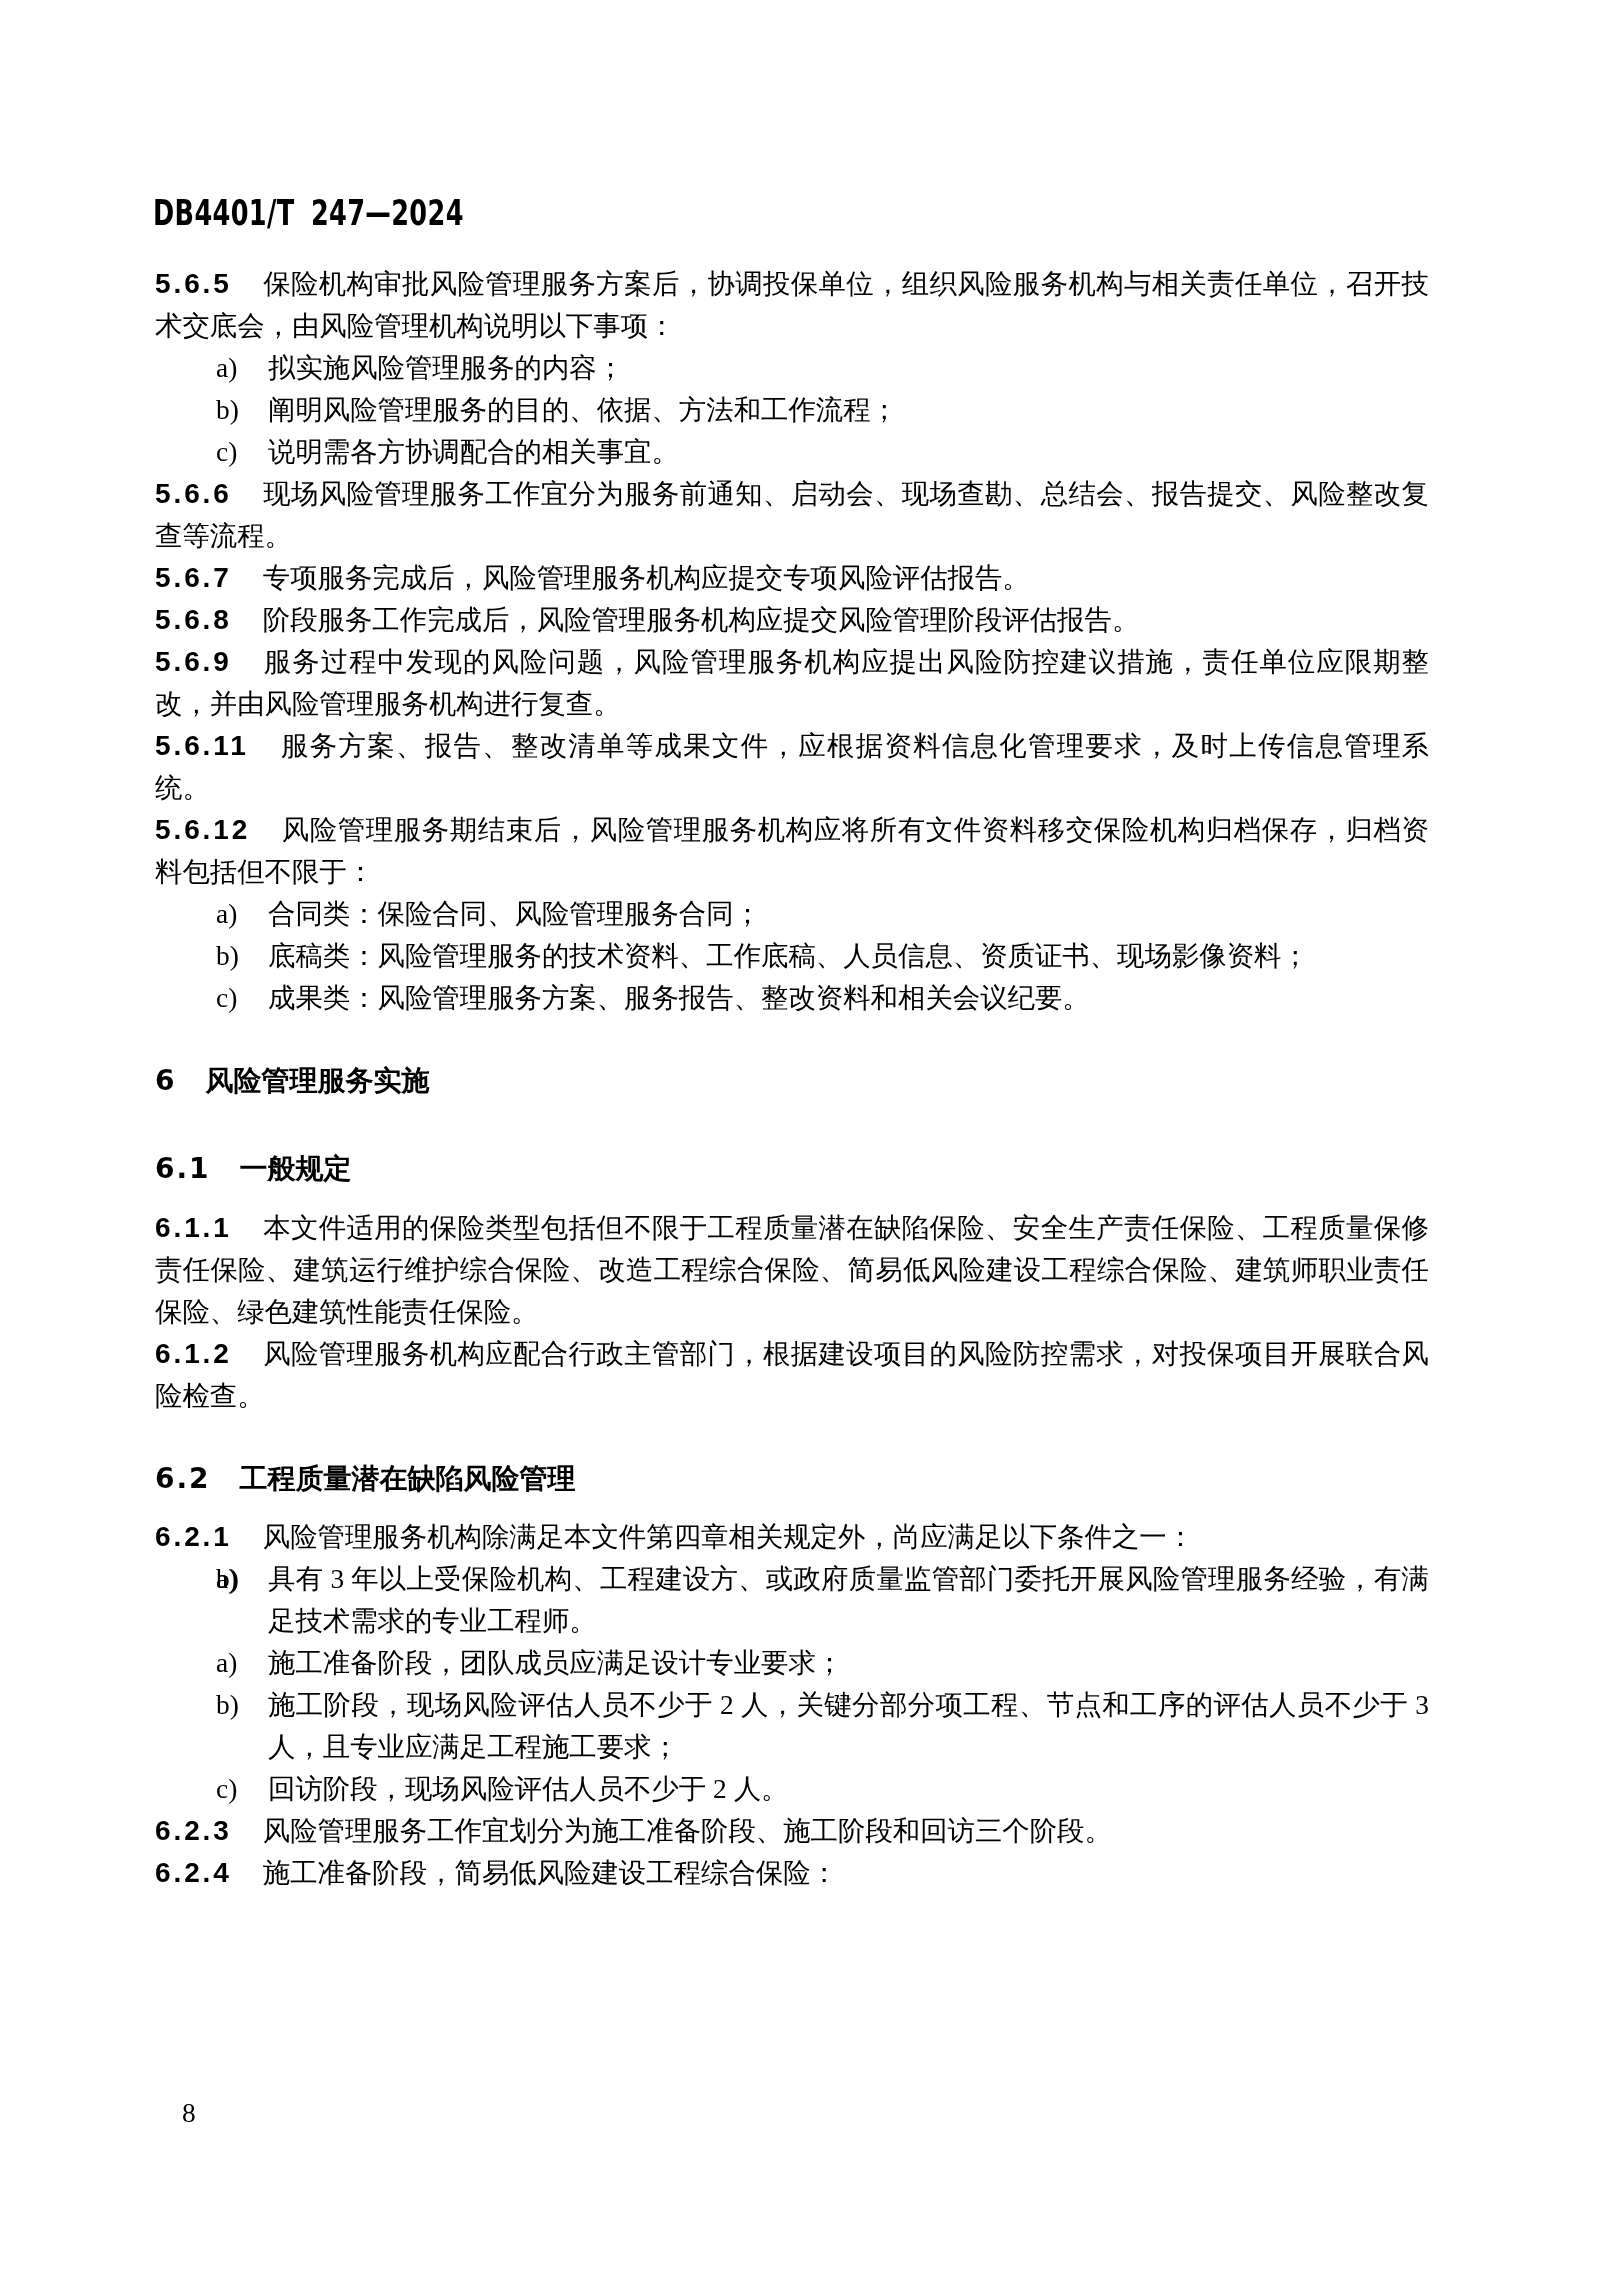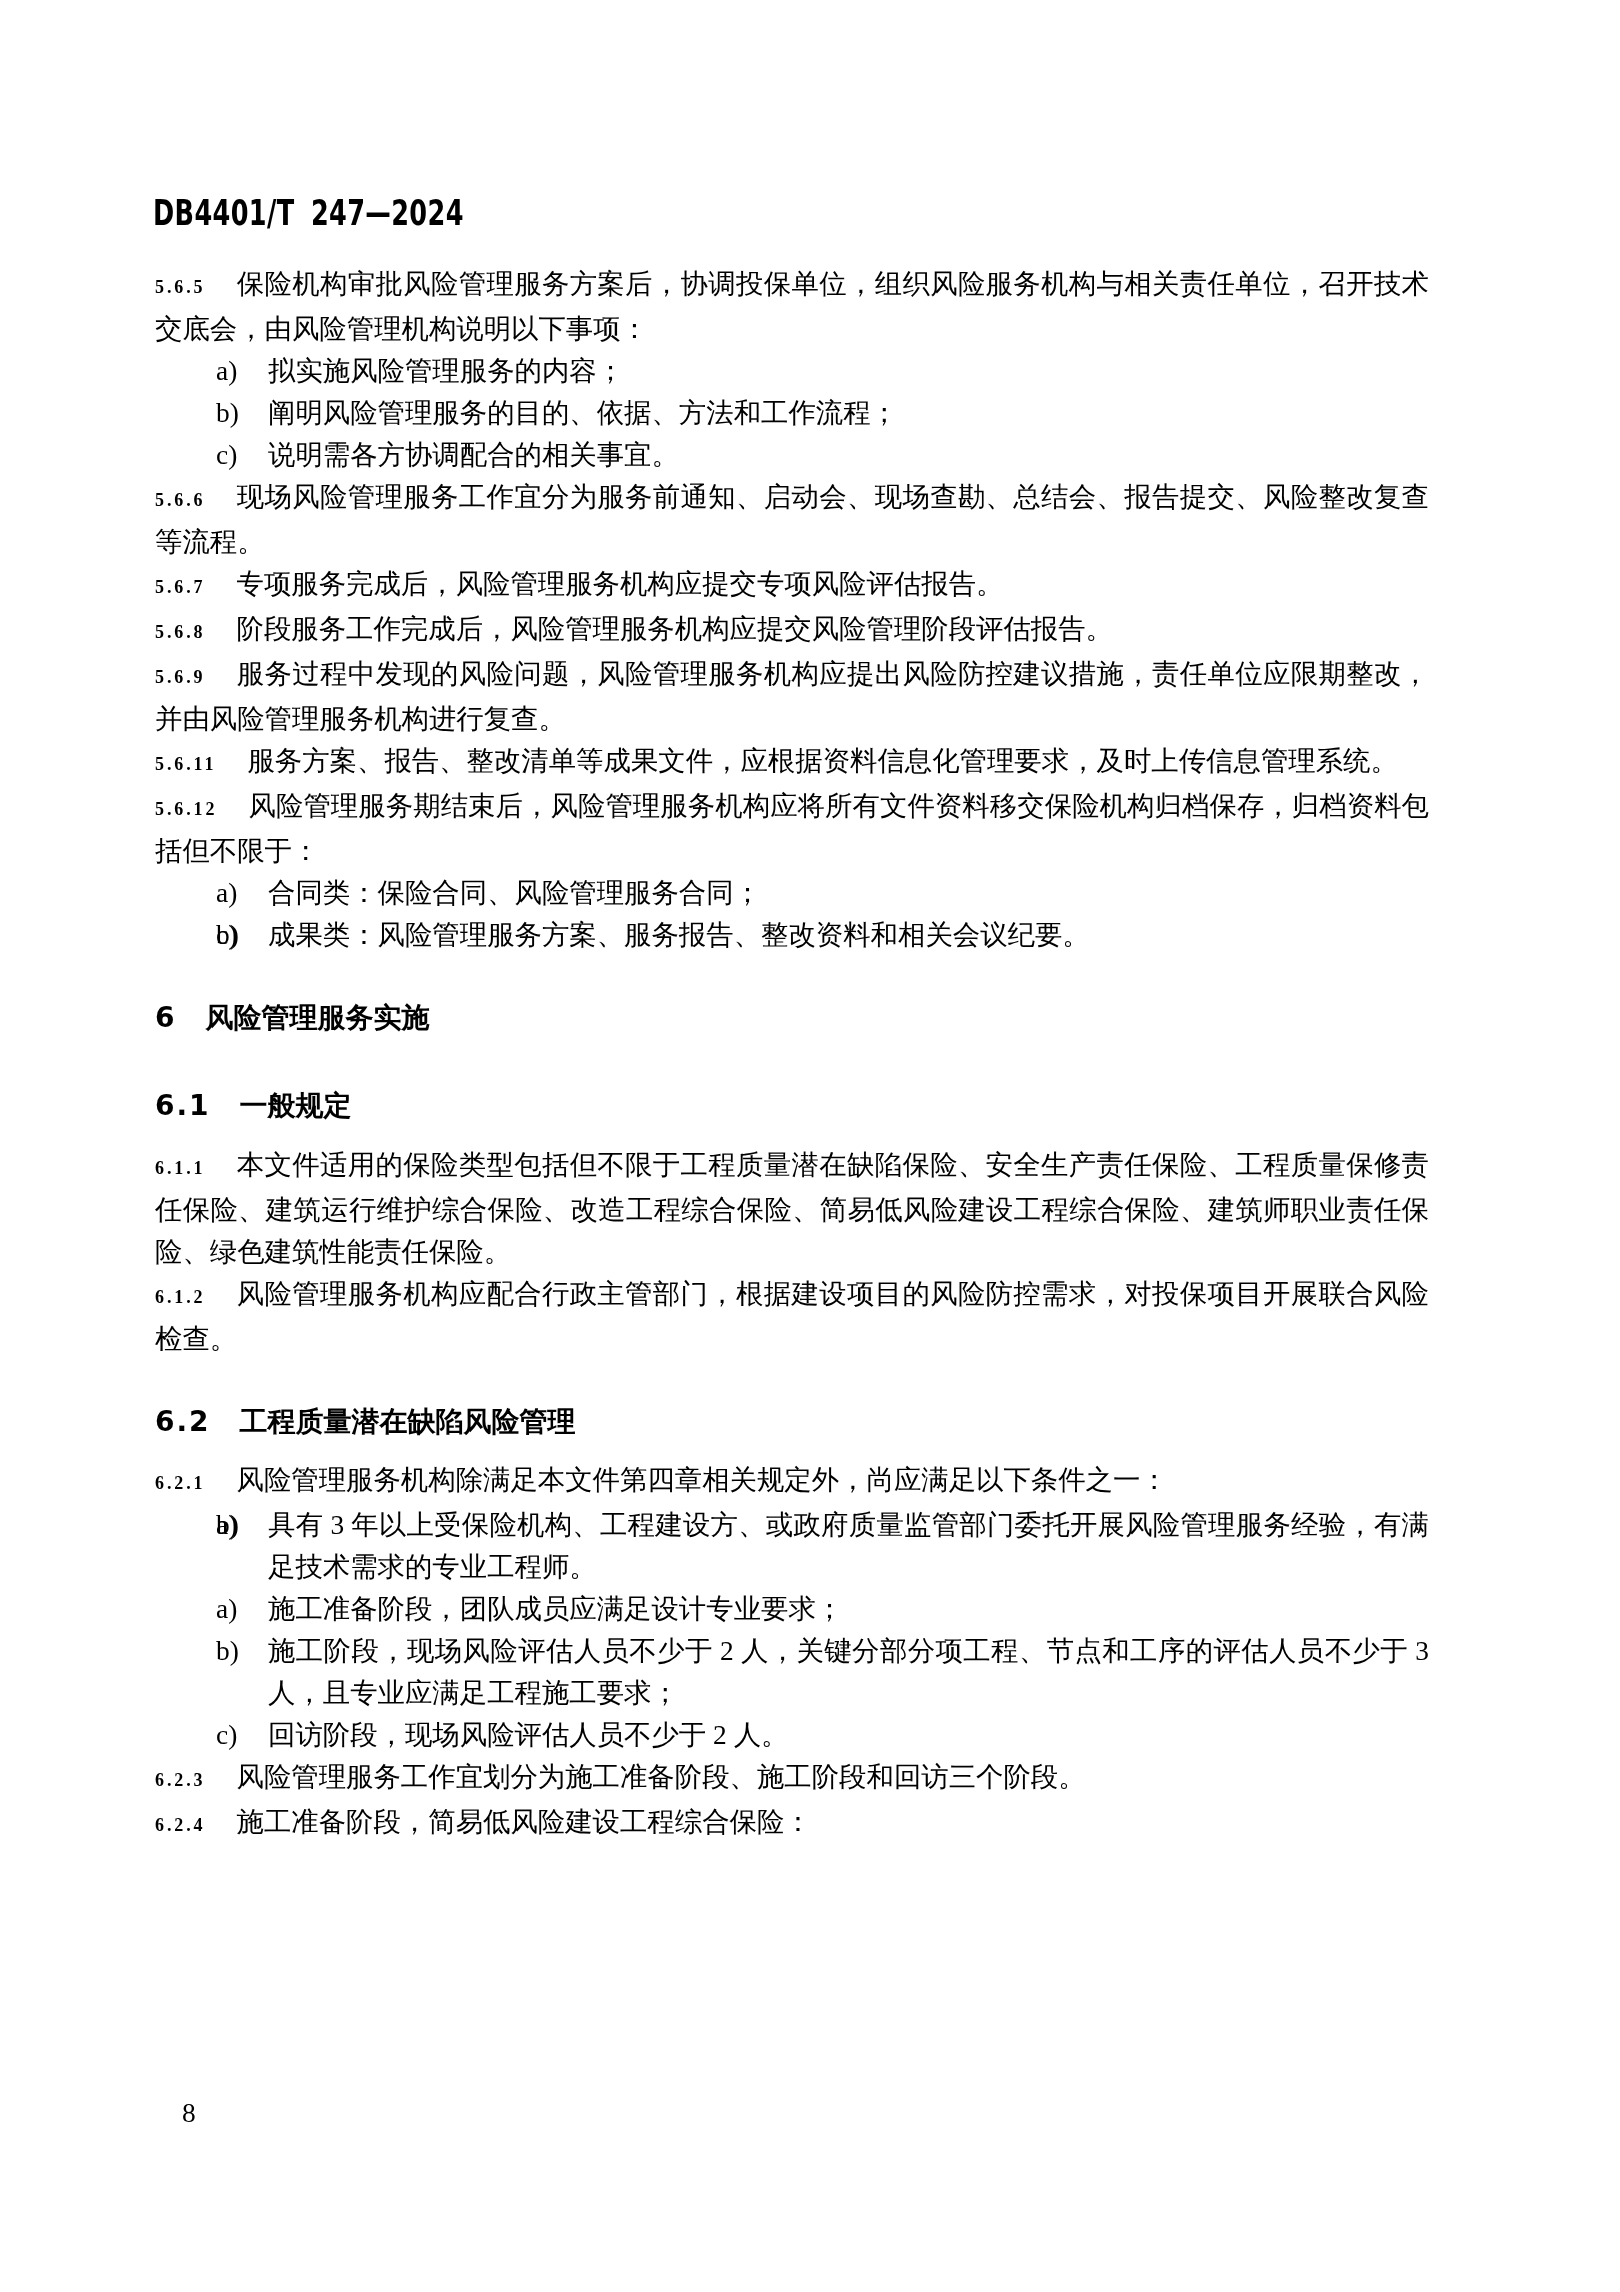--- a/index.html
+++ b/index.html
@@ -27,23 +27,23 @@
   .content {
     position: absolute;
     left: 155px; top: 263px;
     width: 1274px;
     font-size: 27.4px;
     line-height: 42px;
     text-align: justify;
   }
   p.clause { margin: 0; }
   .clause-num {
-    font-family: Liberation Serif, serif;
+    font-family: Liberation Sans, sans-serif;
     font-weight: 600;
-    font-size: 18px;
+    font-size: 28px;
     letter-spacing: 2.9px;
     padding-right: 31px;
     white-space: nowrap;
   }
   p.item {
     margin: 0;
     padding-left: 113px;
     position: relative;
   }
   .item-marker {
@@ -91,21 +91,21 @@
   <p class="clause"><span class="clause-num">5.6.8</span><span class="clause-text">阶段服务工作完成后，风险管理服务机构应提交风险管理阶段评估报告。</span></p>
 
   <p class="clause"><span class="clause-num">5.6.9</span><span class="clause-text">服务过程中发现的风险问题，风险管理服务机构应提出风险防控建议措施，责任单位应限期整改，并由风险管理服务机构进行复查。</span></p>
 
 
   <p class="clause"><span class="clause-num">5.6.11</span><span class="clause-text">服务方案、报告、整改清单等成果文件，应根据资料信息化管理要求，及时上传信息管理系统。</span></p>
 
   <p class="clause"><span class="clause-num">5.6.12</span><span class="clause-text">风险管理服务期结束后，风险管理服务机构应将所有文件资料移交保险机构归档保存，归档资料包括但不限于：</span></p>
 
   <p class="item"><span class="item-marker">a)</span><span class="item-text">合同类：保险合同、风险管理服务合同；</span></p>
-  <p class="item"><span class="item-marker">b)</span></p>
+  <p class="item"><span class="item-marker">b)</span><span class="item-text">底稿类：风险管理服务的技术资料、工作底稿、人员信息、资质证书、现场影像资料；</span></p>
   <p class="item"><span class="item-marker">c)</span><span class="item-text">成果类：风险管理服务方案、服务报告、整改资料和相关会议纪要。</span></p>
 
   <div class="heading chapter"><span class="heading-num">6</span><span class="heading-text">风险管理服务实施</span></div>
 
   <div class="heading section"><span class="heading-num">6.1</span><span class="heading-text">一般规定</span></div>
 
   <p class="clause"><span class="clause-num">6.1.1</span><span class="clause-text">本文件适用的保险类型包括但不限于工程质量潜在缺陷保险、安全生产责任保险、工程质量保修责任保险、建筑运行维护综合保险、改造工程综合保险、简易低风险建设工程综合保险、建筑师职业责任保险、绿色建筑性能责任保险。</span></p>
 
   <p class="clause"><span class="clause-num">6.1.2</span><span class="clause-text">风险管理服务机构应配合行政主管部门，根据建设项目的风险防控需求，对投保项目开展联合风险检查。</span></p>
 

